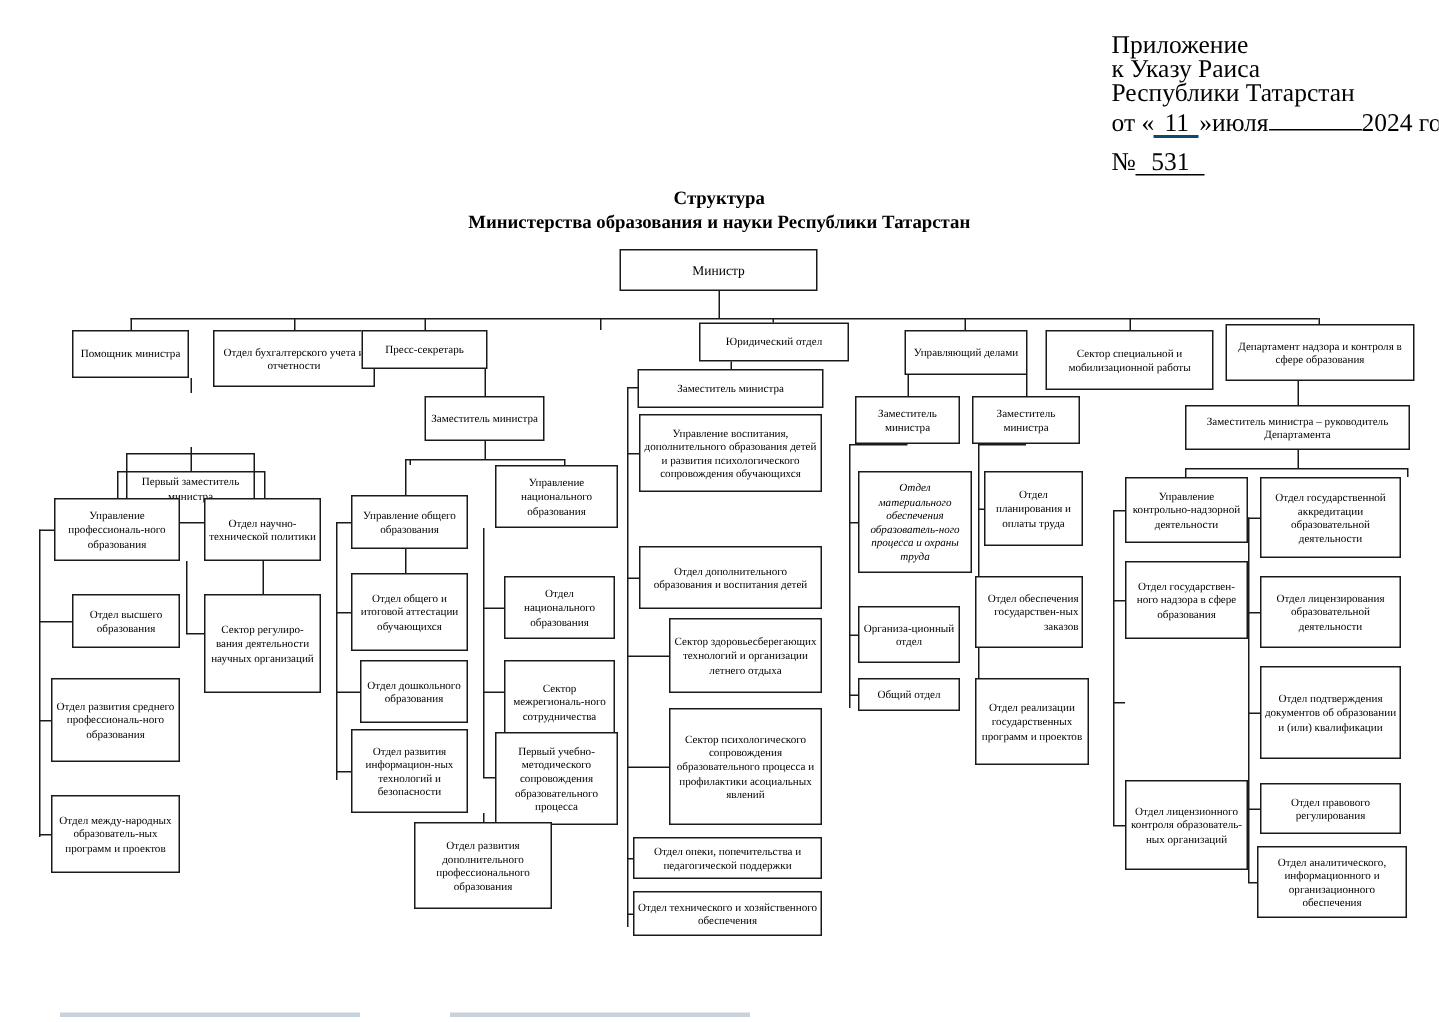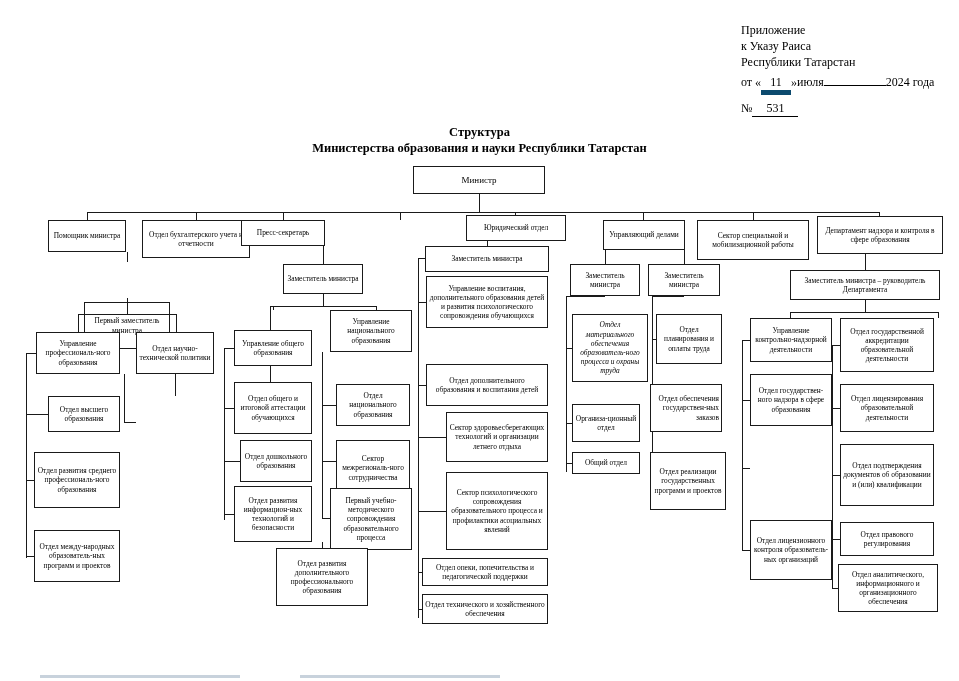--- a/index.html
+++ b/index.html
@@ -15,21 +15,21 @@
     color: #000;
     overflow: hidden;
   }
   #page {
     position: relative;
     width: 959px;
     height: 681px;
   }
   .hdr {
     position: absolute;
-    font-size: 12px;
+    font-size: 17px;
     line-height: 16px;
     white-space: nowrap;
   }
   .hdr-line { display: block; }
   .title {
     position: absolute;
     text-align: center;
     font-weight: bold;
     font-size: 12.5px;
     line-height: 16px;
@@ -75,21 +75,21 @@
 
 <div id="page">
 
   <div class="hdr" style="left:741px; top:22px;">
     <span class="hdr-line">Приложение</span>
     <span class="hdr-line">к Указу Раиса</span>
     <span class="hdr-line">Республики Татарстан</span>
   </div>
 
   <div class="hdr" style="left:741px; top:74px;">
-    <span>от «</span><span style="display:inline-block; width:30px; text-align:center; border-bottom:5px solid #0c4a6e;">11</span><span>»июля</span><span style="display:inline-block; width:62px; border-bottom:1px solid #000;"></span><span>2024 года</span>
+    <span>от «</span><span style="display:inline-block; width:30px; text-align:center; border-bottom:2px solid #0c4a6e;">11</span><span>»июля</span><span style="display:inline-block; width:62px; border-bottom:1px solid #000;"></span><span>2024 года</span>
   </div>
 
   <div class="hdr" style="left:741px; top:100px;">
     <span>№</span><span style="display:inline-block; width:46px; text-align:center; border-bottom:1px solid #000;">531</span>
   </div>
 
   <div class="title" style="top:124px;">Структура</div>
   <div class="title" style="top:140px;">Министерства образования и науки Республики Татарстан</div>
 
   <div class="box b9" style="left:413px; top:166px; width:132px; height:28px;">Министр</div>
@@ -133,20 +133,21 @@
   <div class="line hline" style="left:78px; top:314px; width:98px;"></div>
   <div class="line vline" style="left:78px; top:314px; height:18px;"></div>
   <div class="line vline" style="left:176px; top:314px; height:18px;"></div>
 
   <div class="box" style="left:36px; top:332px; width:84px; height:42px;">Управление профессиональ-ного образования</div>
   <div class="box" style="left:48px; top:396px; width:72px; height:36px;">Отдел высшего образования</div>
   <div class="box" style="left:34px; top:452px; width:86px; height:56px;">Отдел развития среднего профессиональ-ного образования</div>
   <div class="box" style="left:34px; top:530px; width:86px; height:52px;">Отдел между-народных образователь-ных программ и проектов</div>
 
   <div class="box" style="left:136px; top:332px; width:78px; height:42px;">Отдел научно-технической политики</div>
+  <div class="box" style="left:136px; top:396px; width:78px; height:66px;">Сектор регулиро-вания деятельности научных организаций</div>
 
   <div class="line vline" style="left:26px; top:353px; height:205px;"></div>
   <div class="line hline" style="left:26px; top:353px; width:10px;"></div>
   <div class="line hline" style="left:26px; top:414px; width:22px;"></div>
   <div class="line hline" style="left:26px; top:480px; width:8px;"></div>
   <div class="line hline" style="left:26px; top:556px; width:8px;"></div>
   <div class="line vline" style="left:124px; top:374px; height:48px;"></div>
   <div class="line hline" style="left:124px; top:422px; width:12px;"></div>
   <div class="line vline" style="left:175px; top:374px; height:22px;"></div>
 

